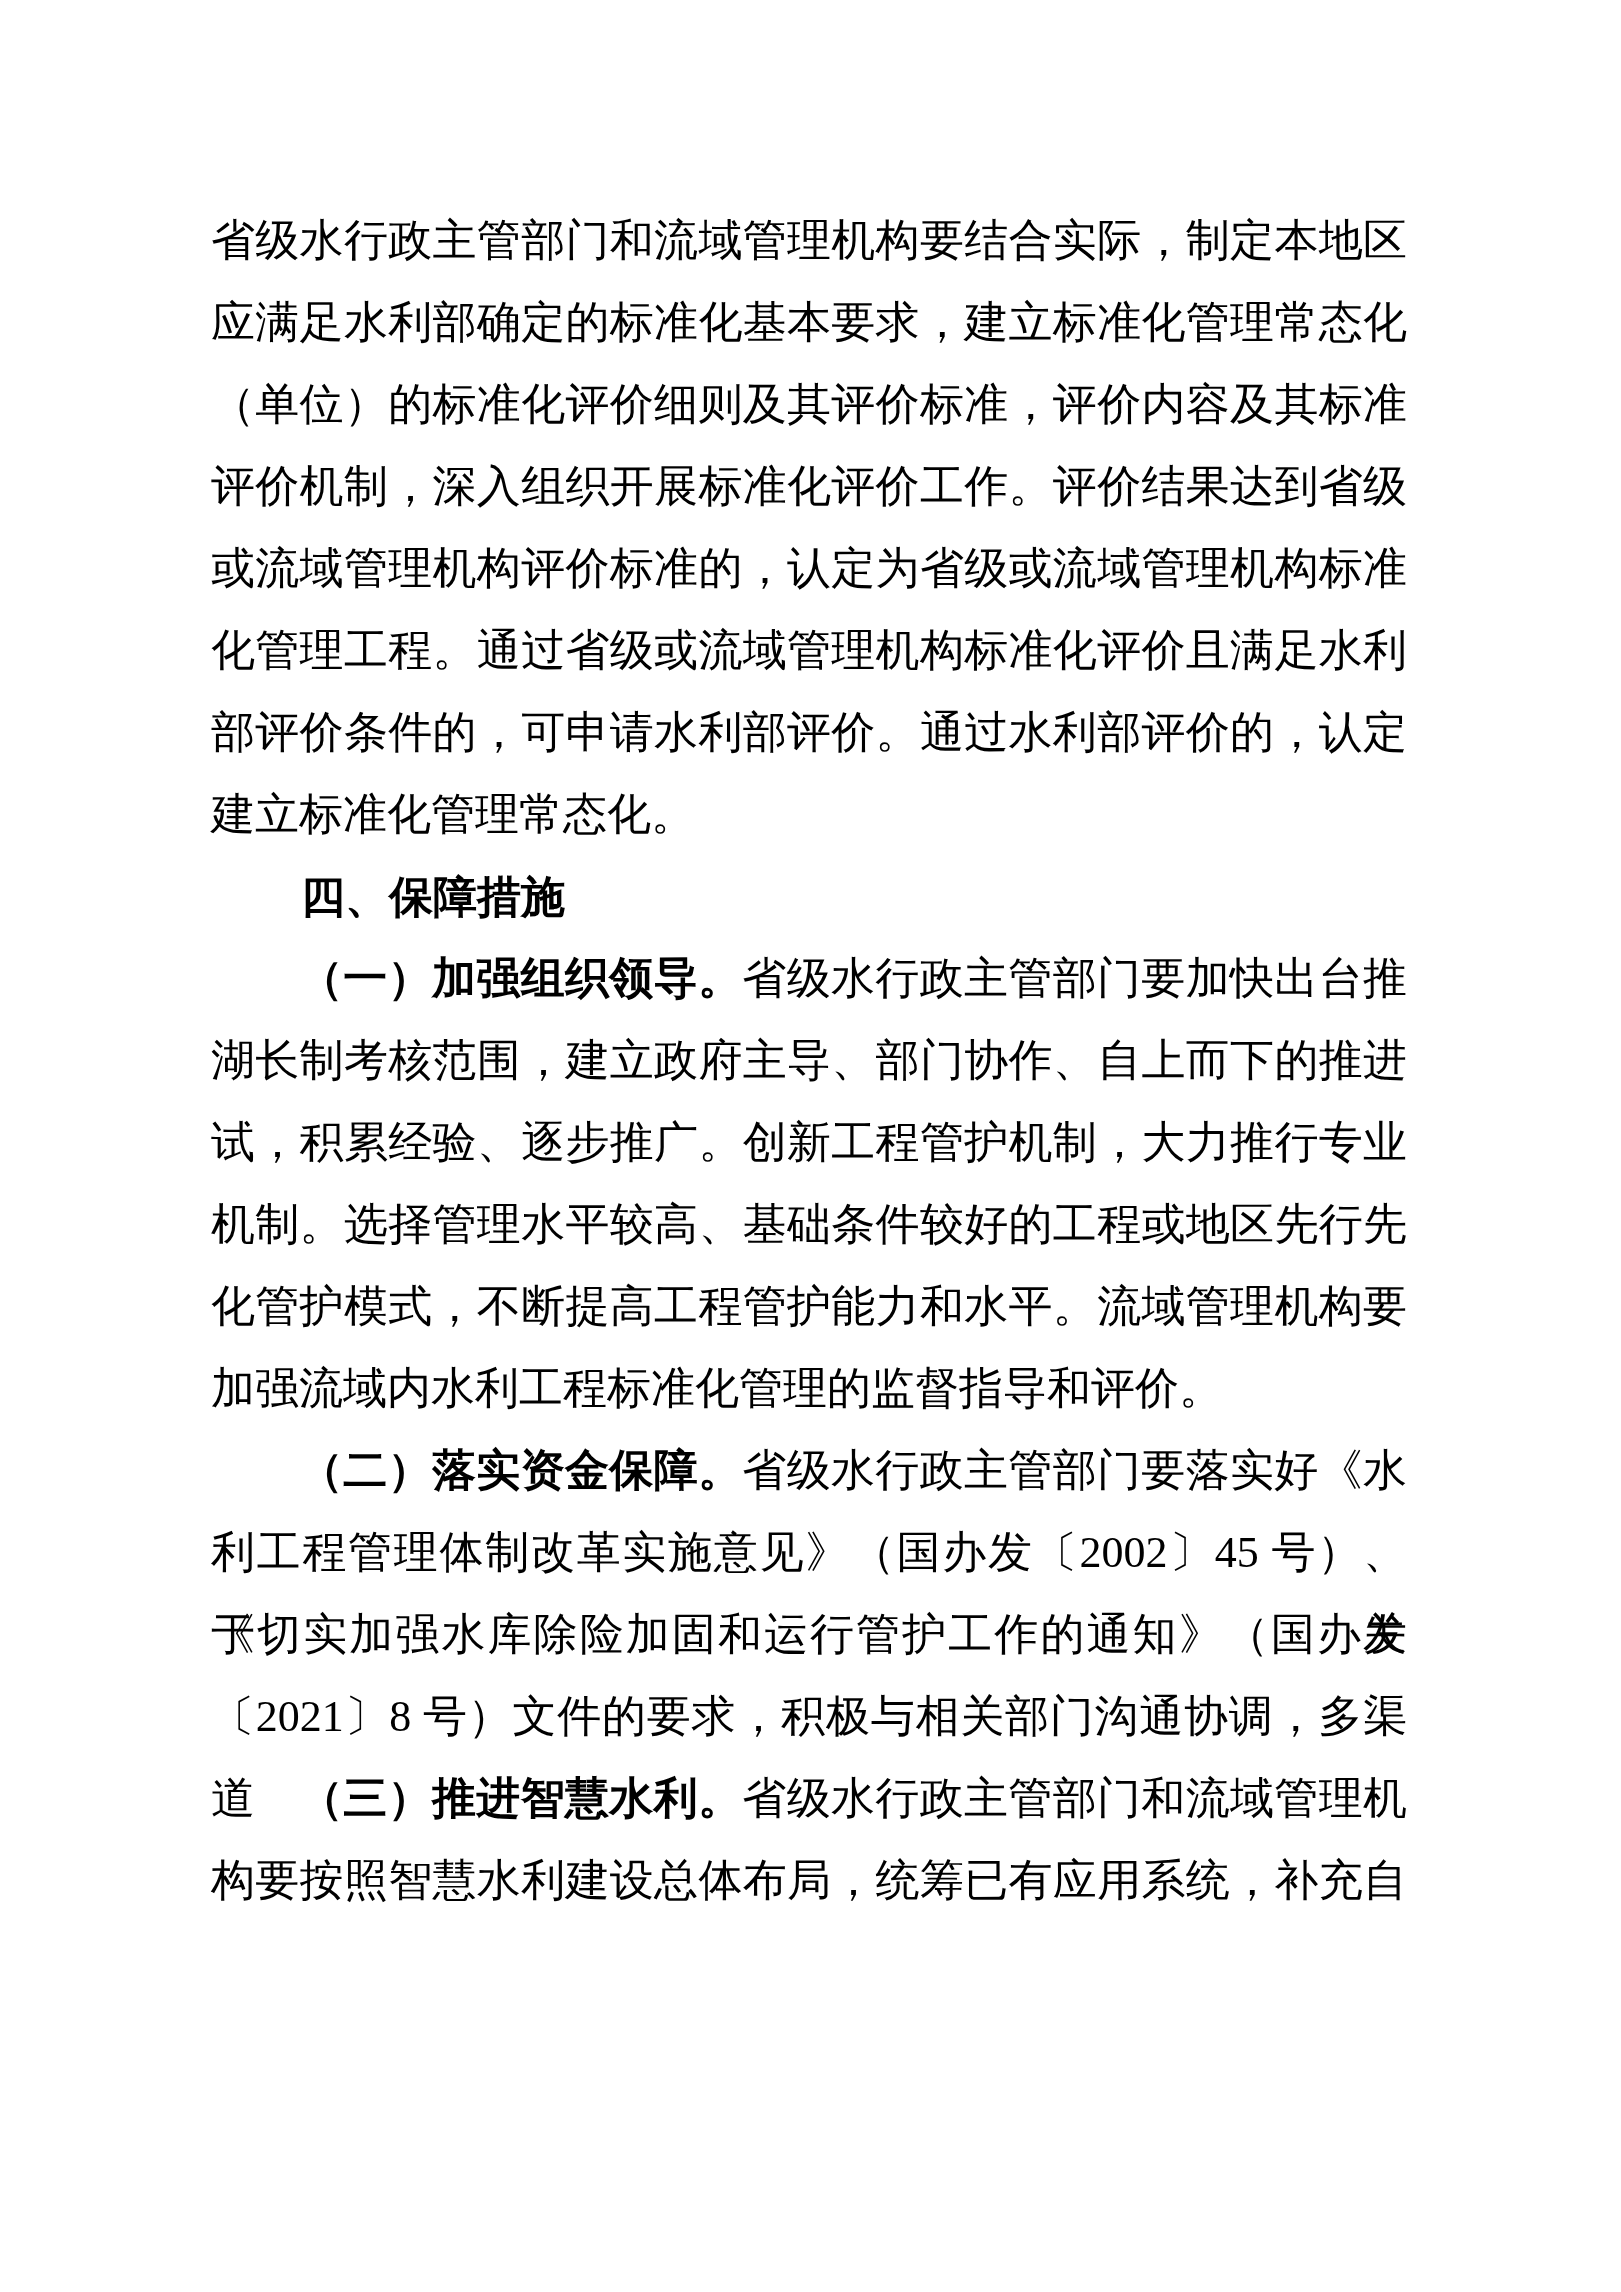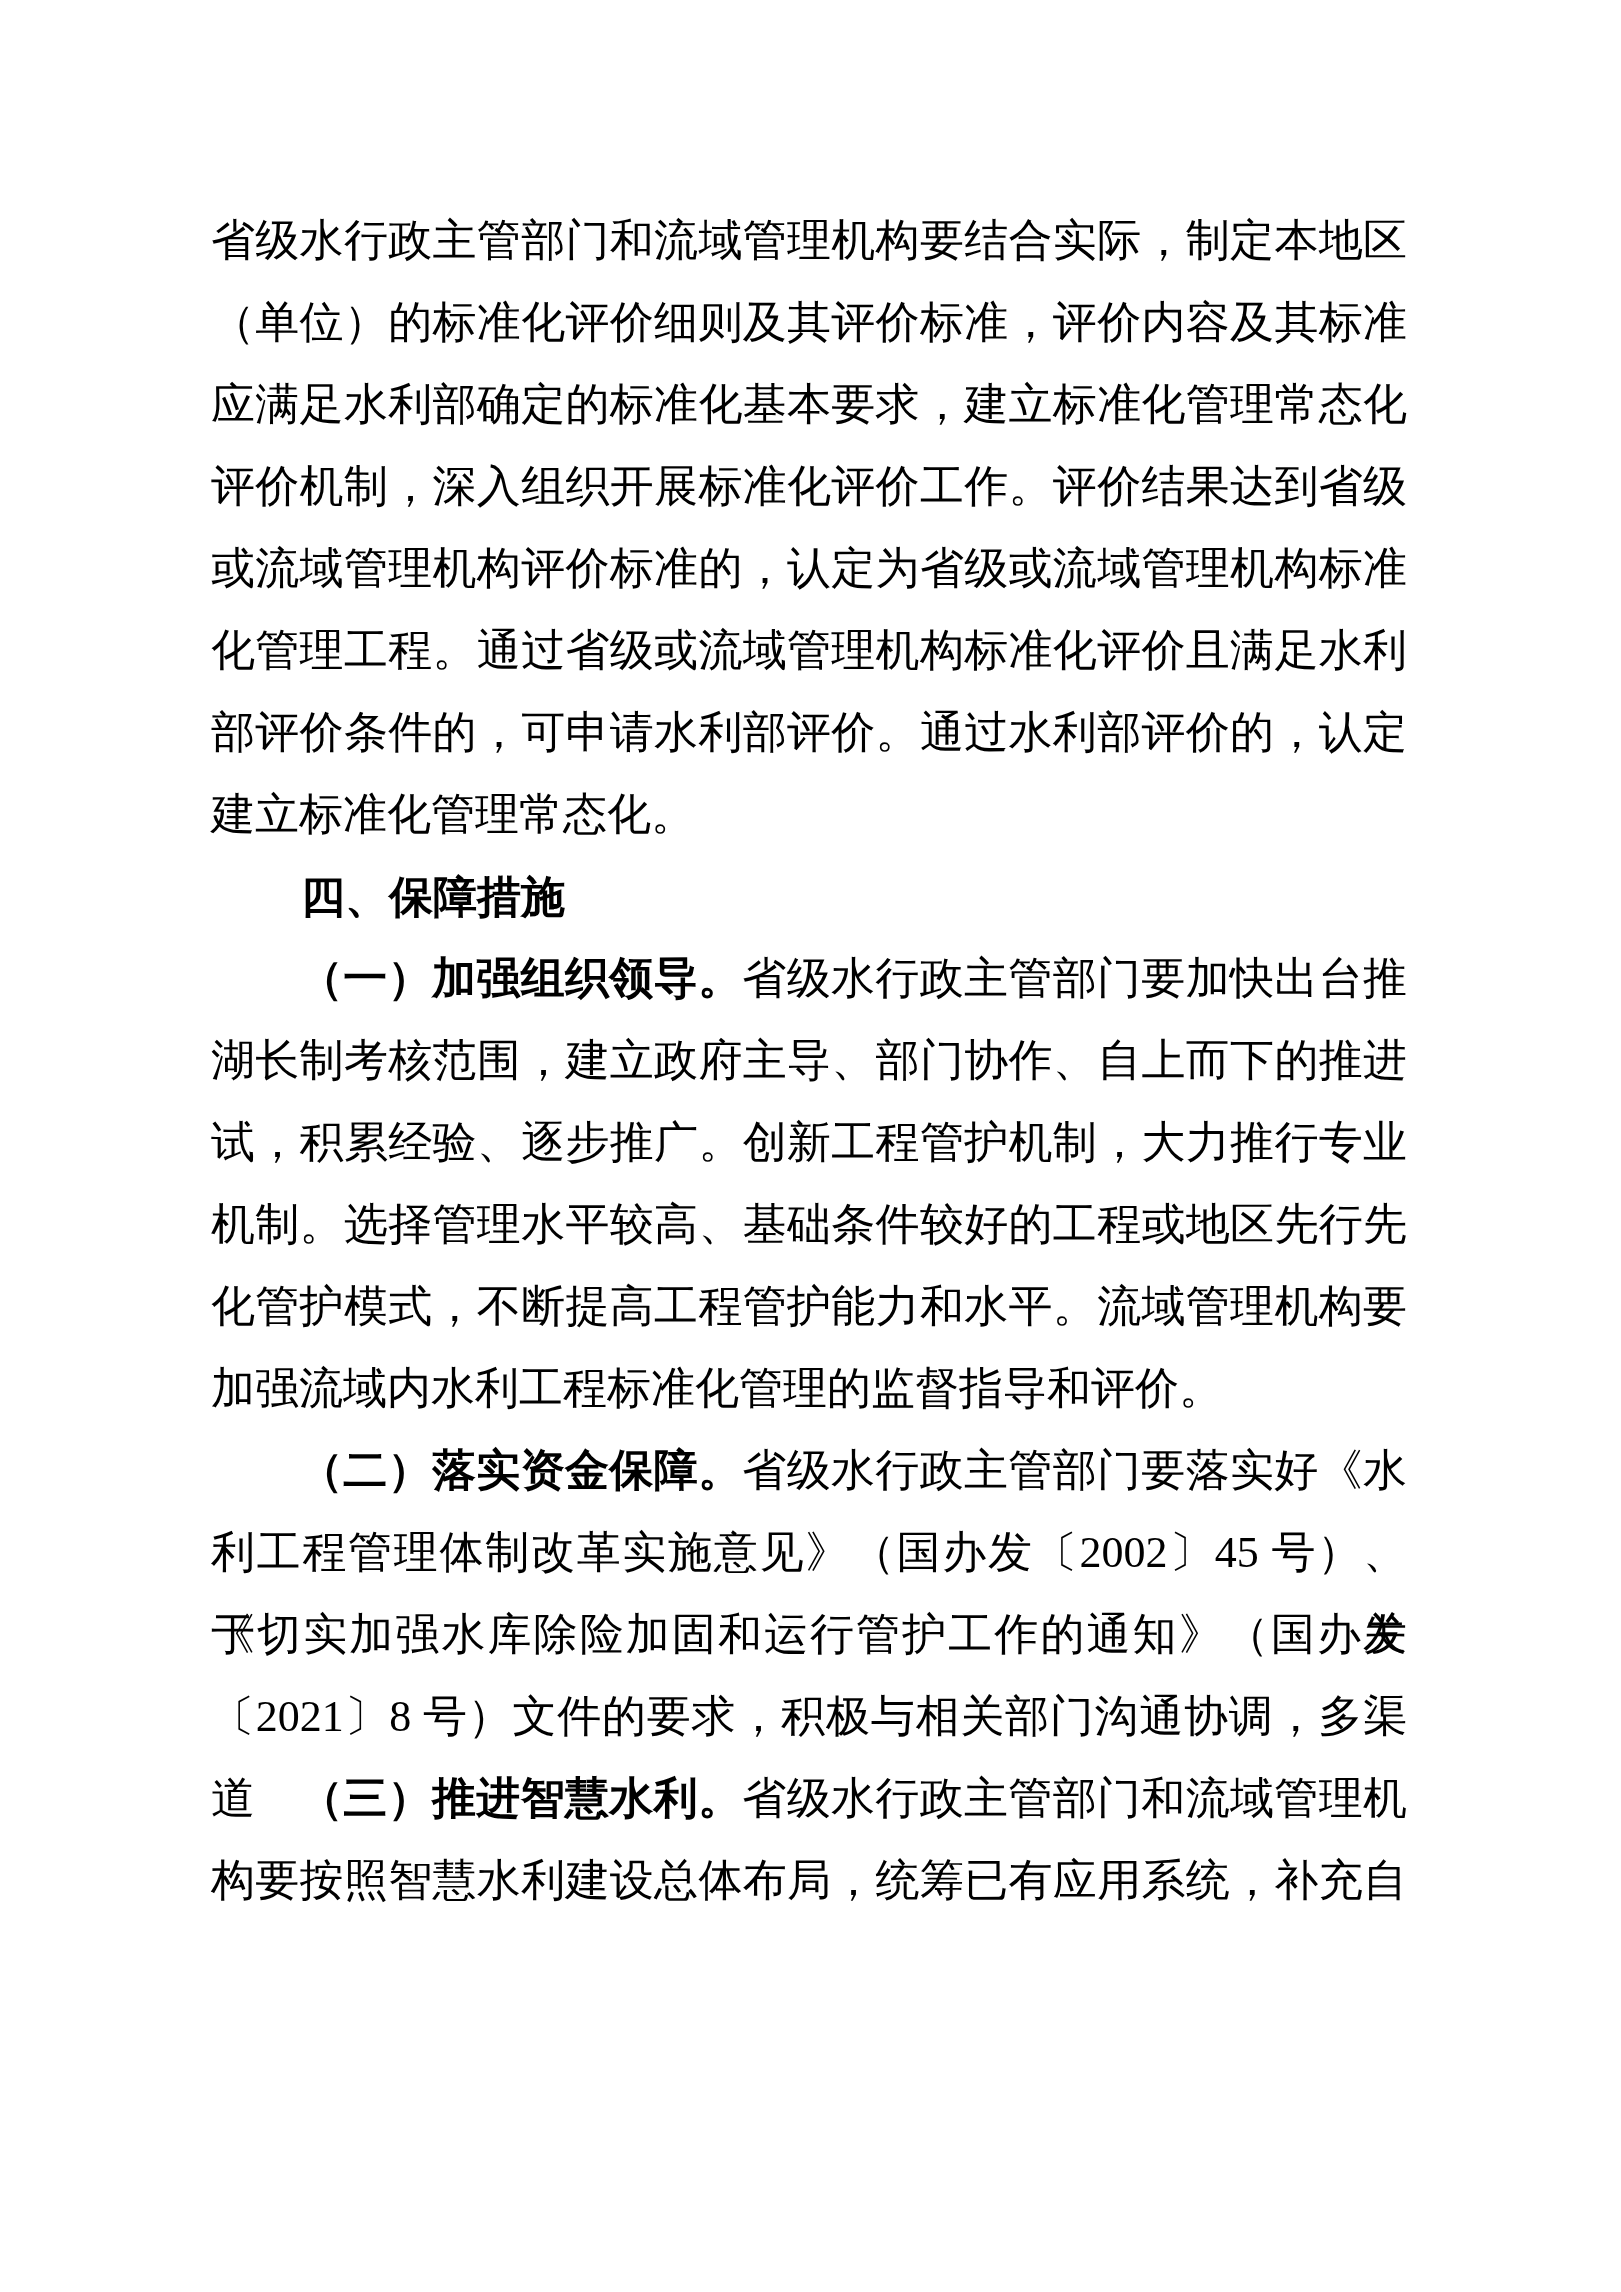--- a/index.html
+++ b/index.html
@@ -60,22 +60,22 @@
   }
 </style>
 </head>
 <body>
 
 <div class="page">
   <div class="text-block">
 
     <div>
       <div class="line just">省级水行政主管部门和流域管理机构要结合实际，制定本地区</div>
+      <div class="line just">应满足水利部确定的标准化基本要求，建立标准化管理常态化</div>
       <div class="line just">（单位）的标准化评价细则及其评价标准，评价内容及其标准</div>
-      <div class="line just">应满足水利部确定的标准化基本要求，建立标准化管理常态化</div>
       <div class="line just">评价机制，深入组织开展标准化评价工作。评价结果达到省级</div>
       <div class="line just">或流域管理机构评价标准的，认定为省级或流域管理机构标准</div>
       <div class="line just">化管理工程。通过省级或流域管理机构标准化评价且满足水利</div>
       <div class="line just">部评价条件的，可申请水利部评价。通过水利部评价的，认定</div>
       <div class="line">建立标准化管理常态化。</div>
     </div>
 
     <div class="heading">四、保障措施</div>
 
     <div>

